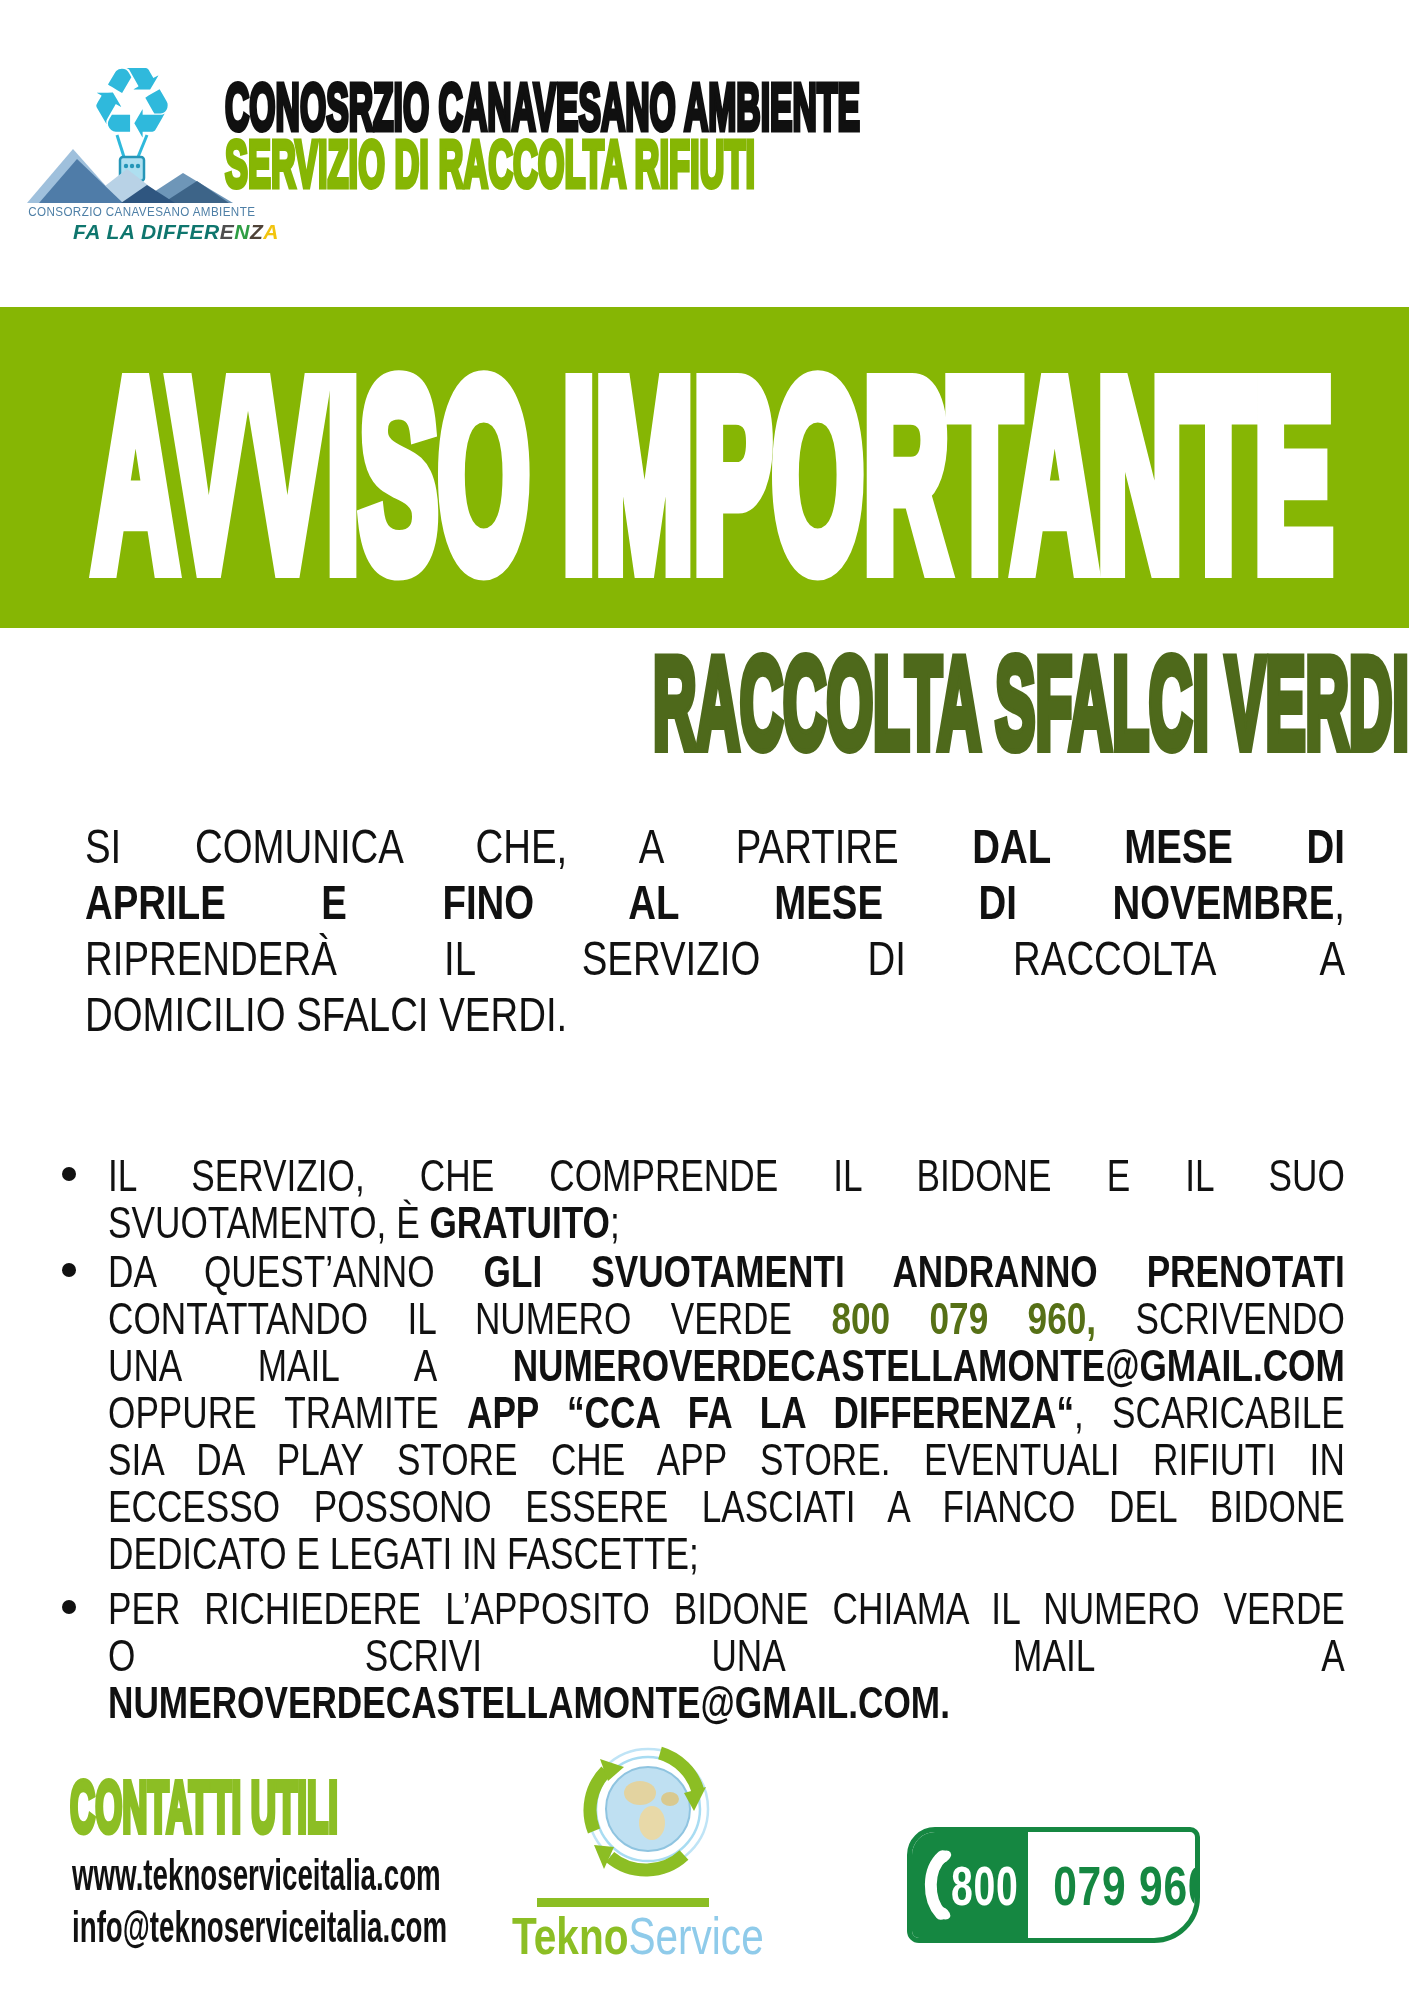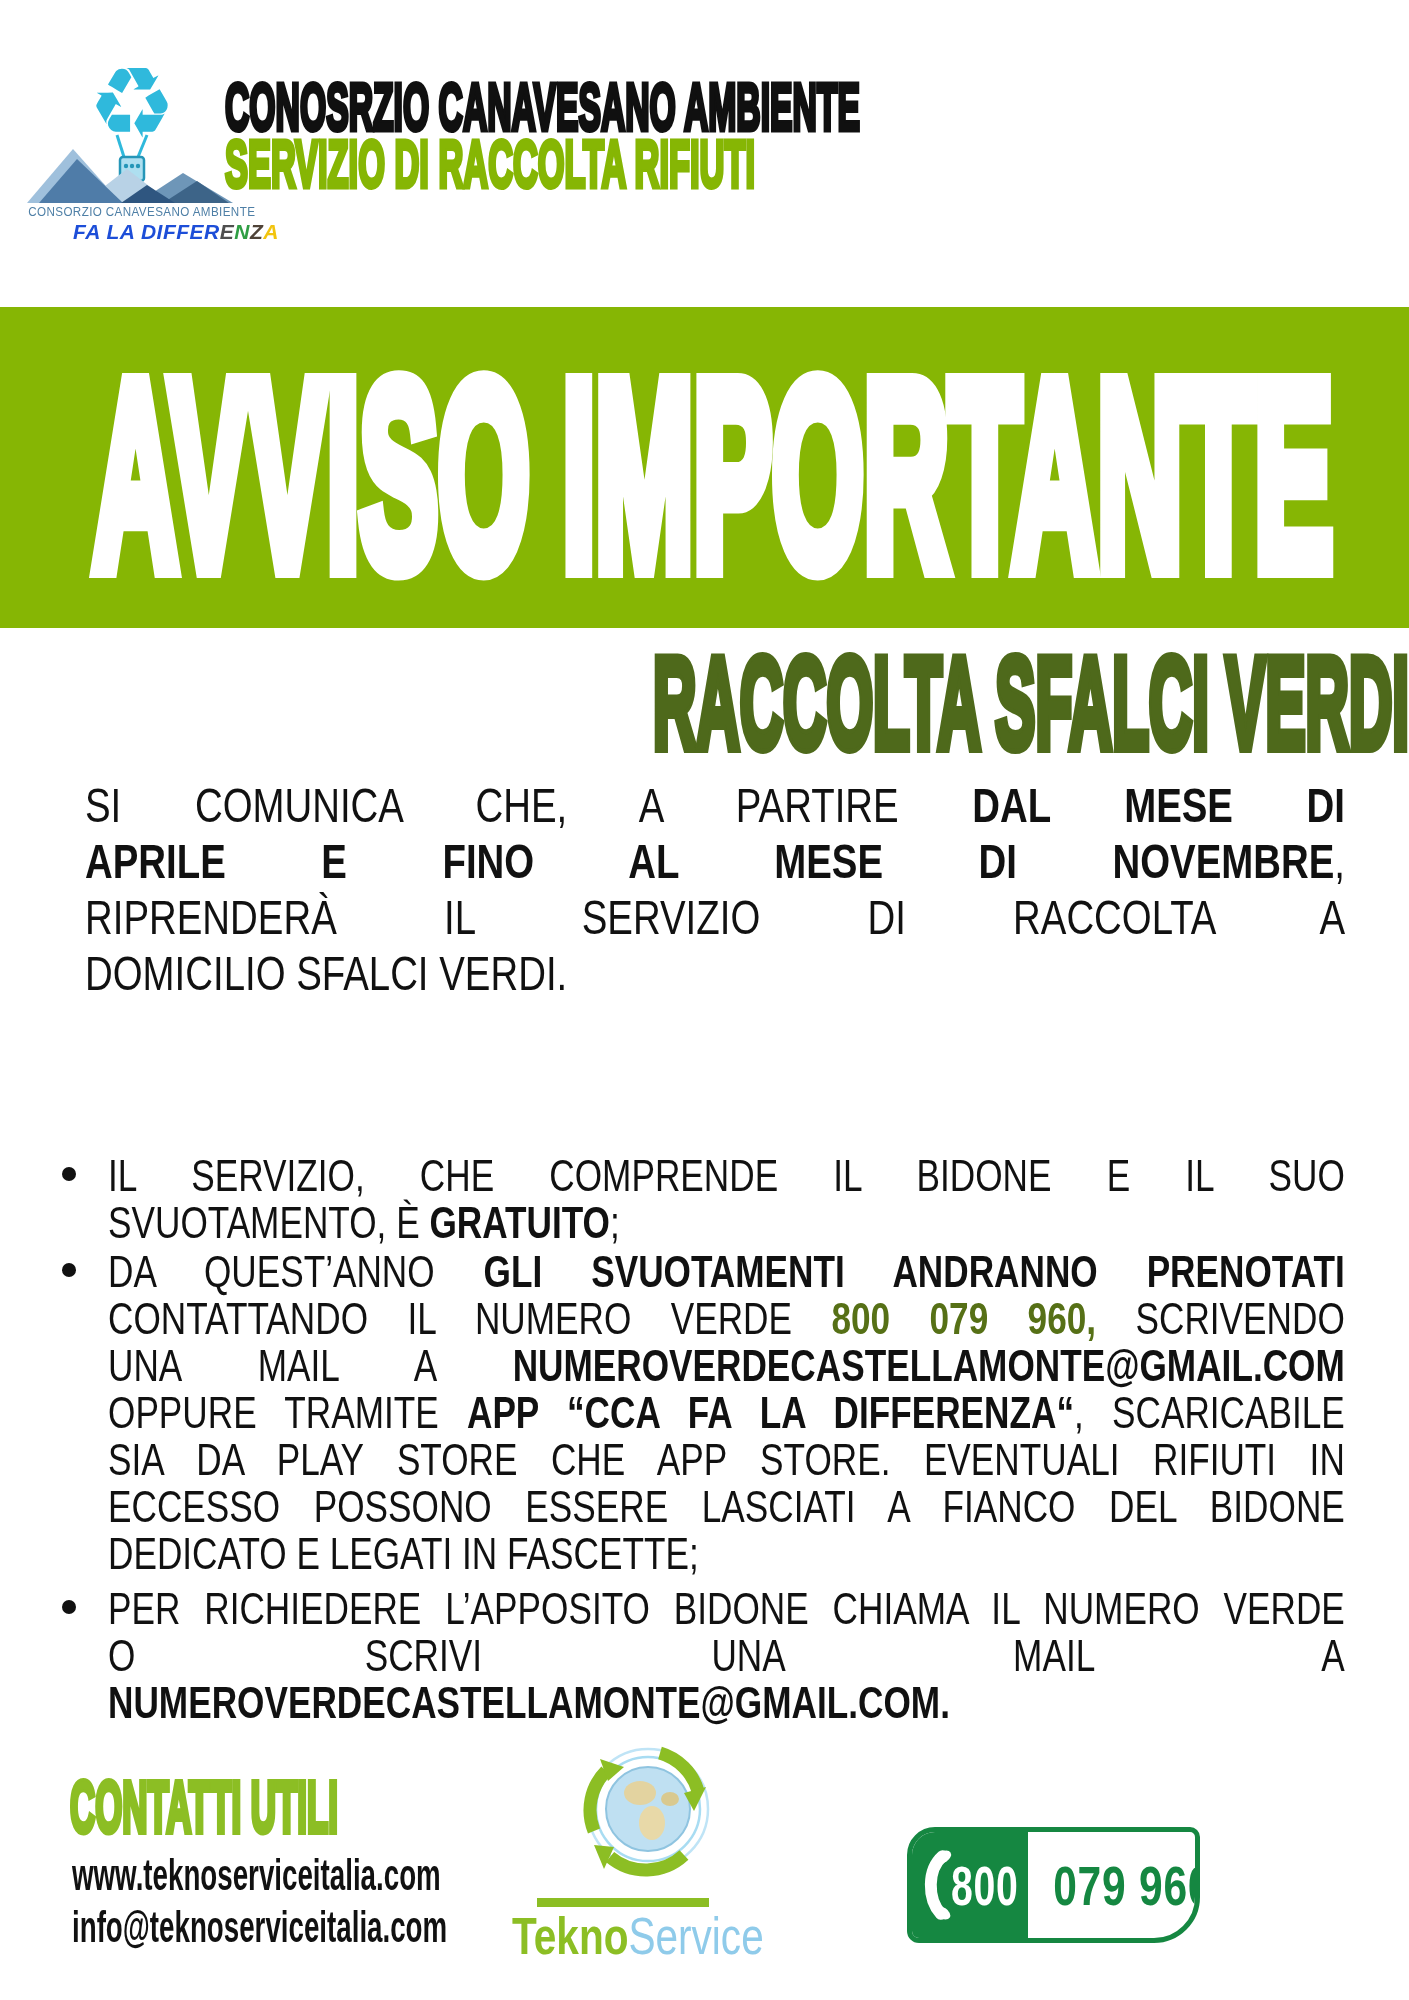--- a/index.html
+++ b/index.html
@@ -32,34 +32,34 @@
   .banner-inner{padding-top:64px;display:flex;justify-content:center;padding-left:16px;}
 
   
   .center-row{position:absolute;left:0;width:100%;display:flex;justify-content:flex-end;}
   .row-raccolta{top:652px;}
   .row-novita{top:1012px;}
 
   
   .cond-wrap{position:absolute;}
   .cond{transform:scaleX(.8);transform-origin:top left;color:var(--ink);}
-  .intro-wrap{left:85px;top:778px;width:1260px;}
+  .intro-wrap{left:85px;top:819px;width:1260px;}
   .intro-wrap .cond{width:1575px;font-size:48px;line-height:56px;}
   .bullet-text .cond{width:1546px;font-size:44px;line-height:47px;}
   .bullet{position:absolute;left:108px;}
   .b0{top:1152px;}
   .b1{top:1248px;}
   .b2{top:1585px;}
   .bullet-dot{position:absolute;left:-46px;top:15px;width:14px;height:14px;border-radius:50%;background:var(--ink);}
   .ln{display:block;white-space:normal;}
   .ln-j{text-align:justify;text-align-last:justify;}
   .ln-l{text-align:left;text-align-last:left;}
   .sb{font-weight:bold;}
   .sc-olive{color:var(--olive-inline);}
-  .sc-lblue{color:#1d4ed8;margin-left:48px;}
+  .sc-lblue{color:#0f766e;margin-left:48px;}
   .sc-dark{color:#4F4F4F;}
   .sc-green{color:#2F9E44;}
   .sc-brown{color:#4F4338;}
   .sc-yellow{color:#F2C40F;}
 
   
   .h-contatti{position:absolute;left:70px;top:1778px;}
   .contact-url{position:absolute;left:72px;font-size:44px;font-weight:bold;color:var(--ink);
                white-space:nowrap;transform:scaleX(.63);transform-origin:top left;}
   .url1{top:1850px;}

